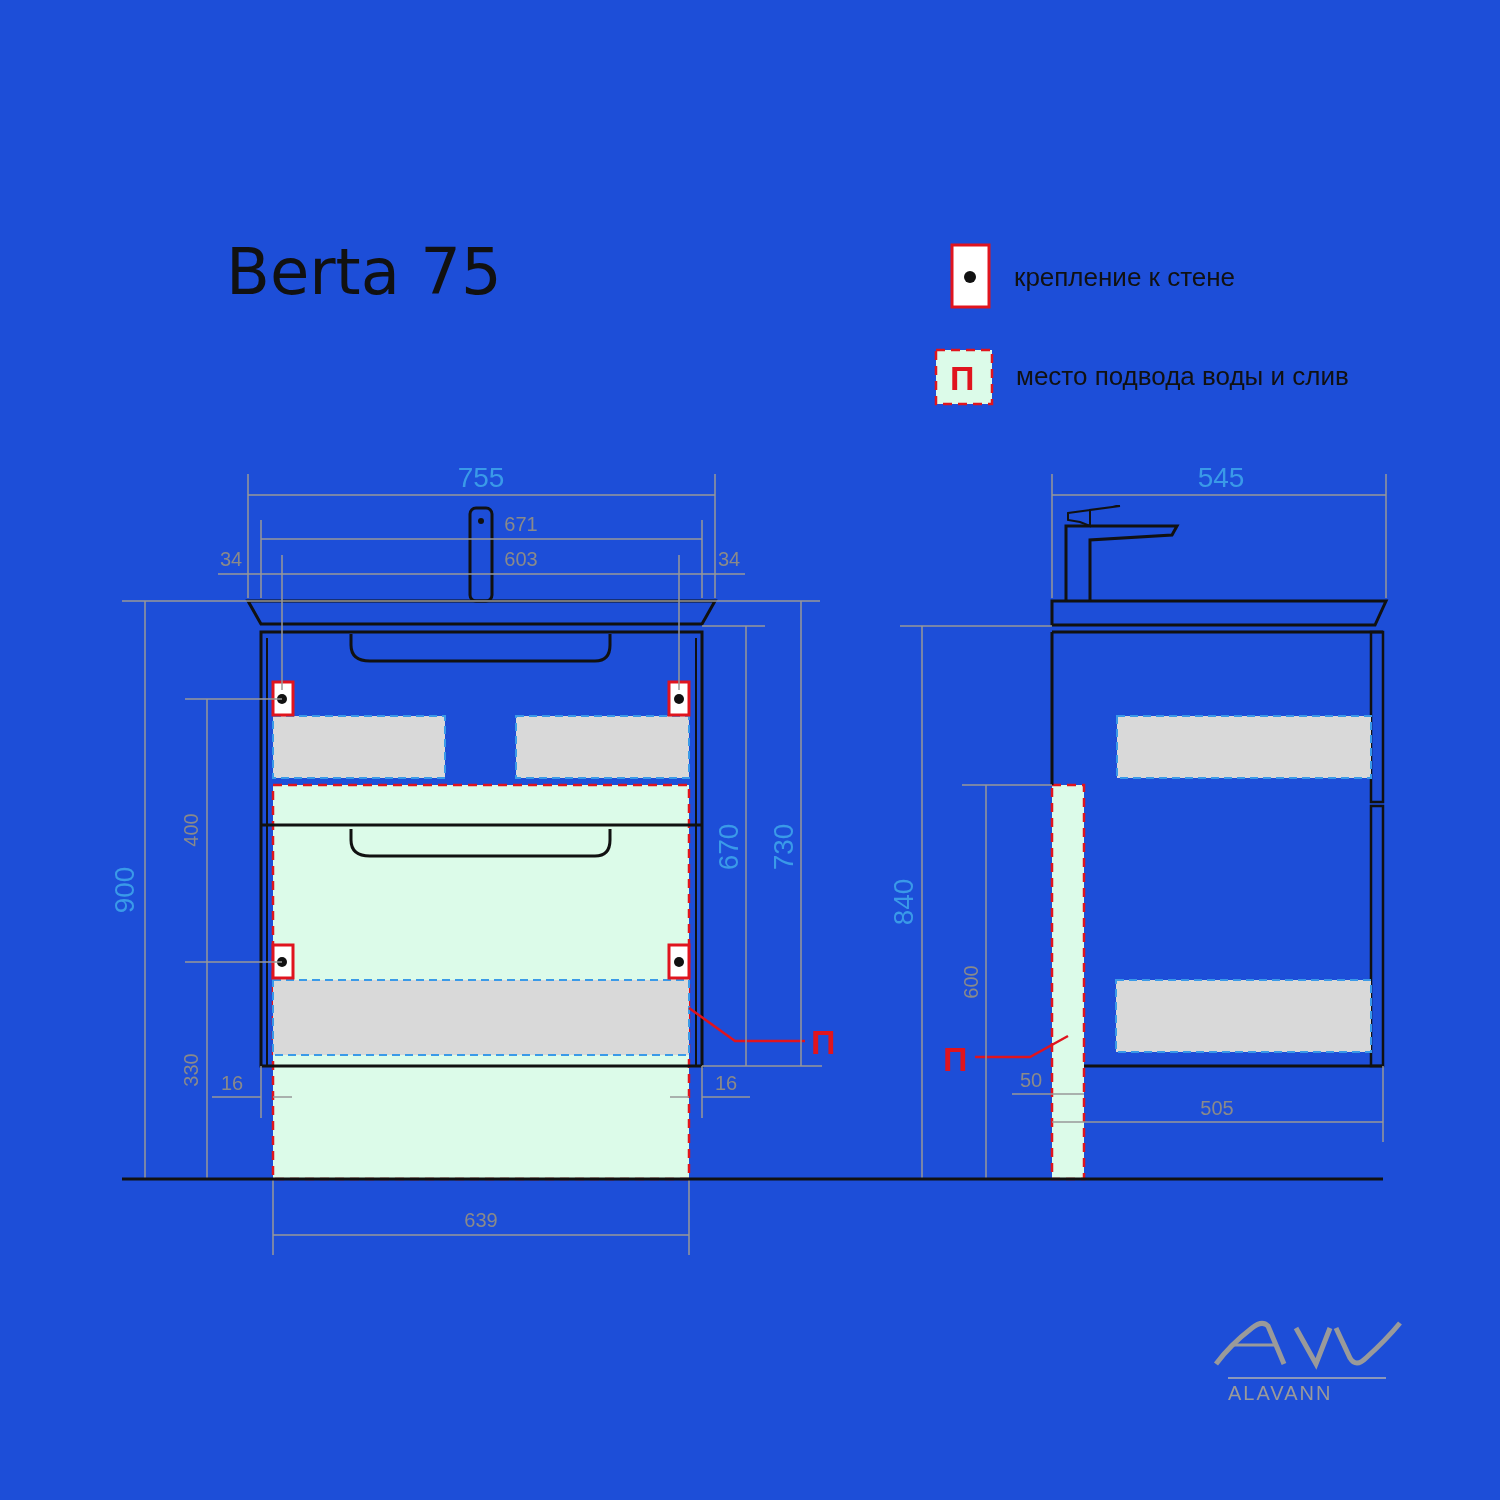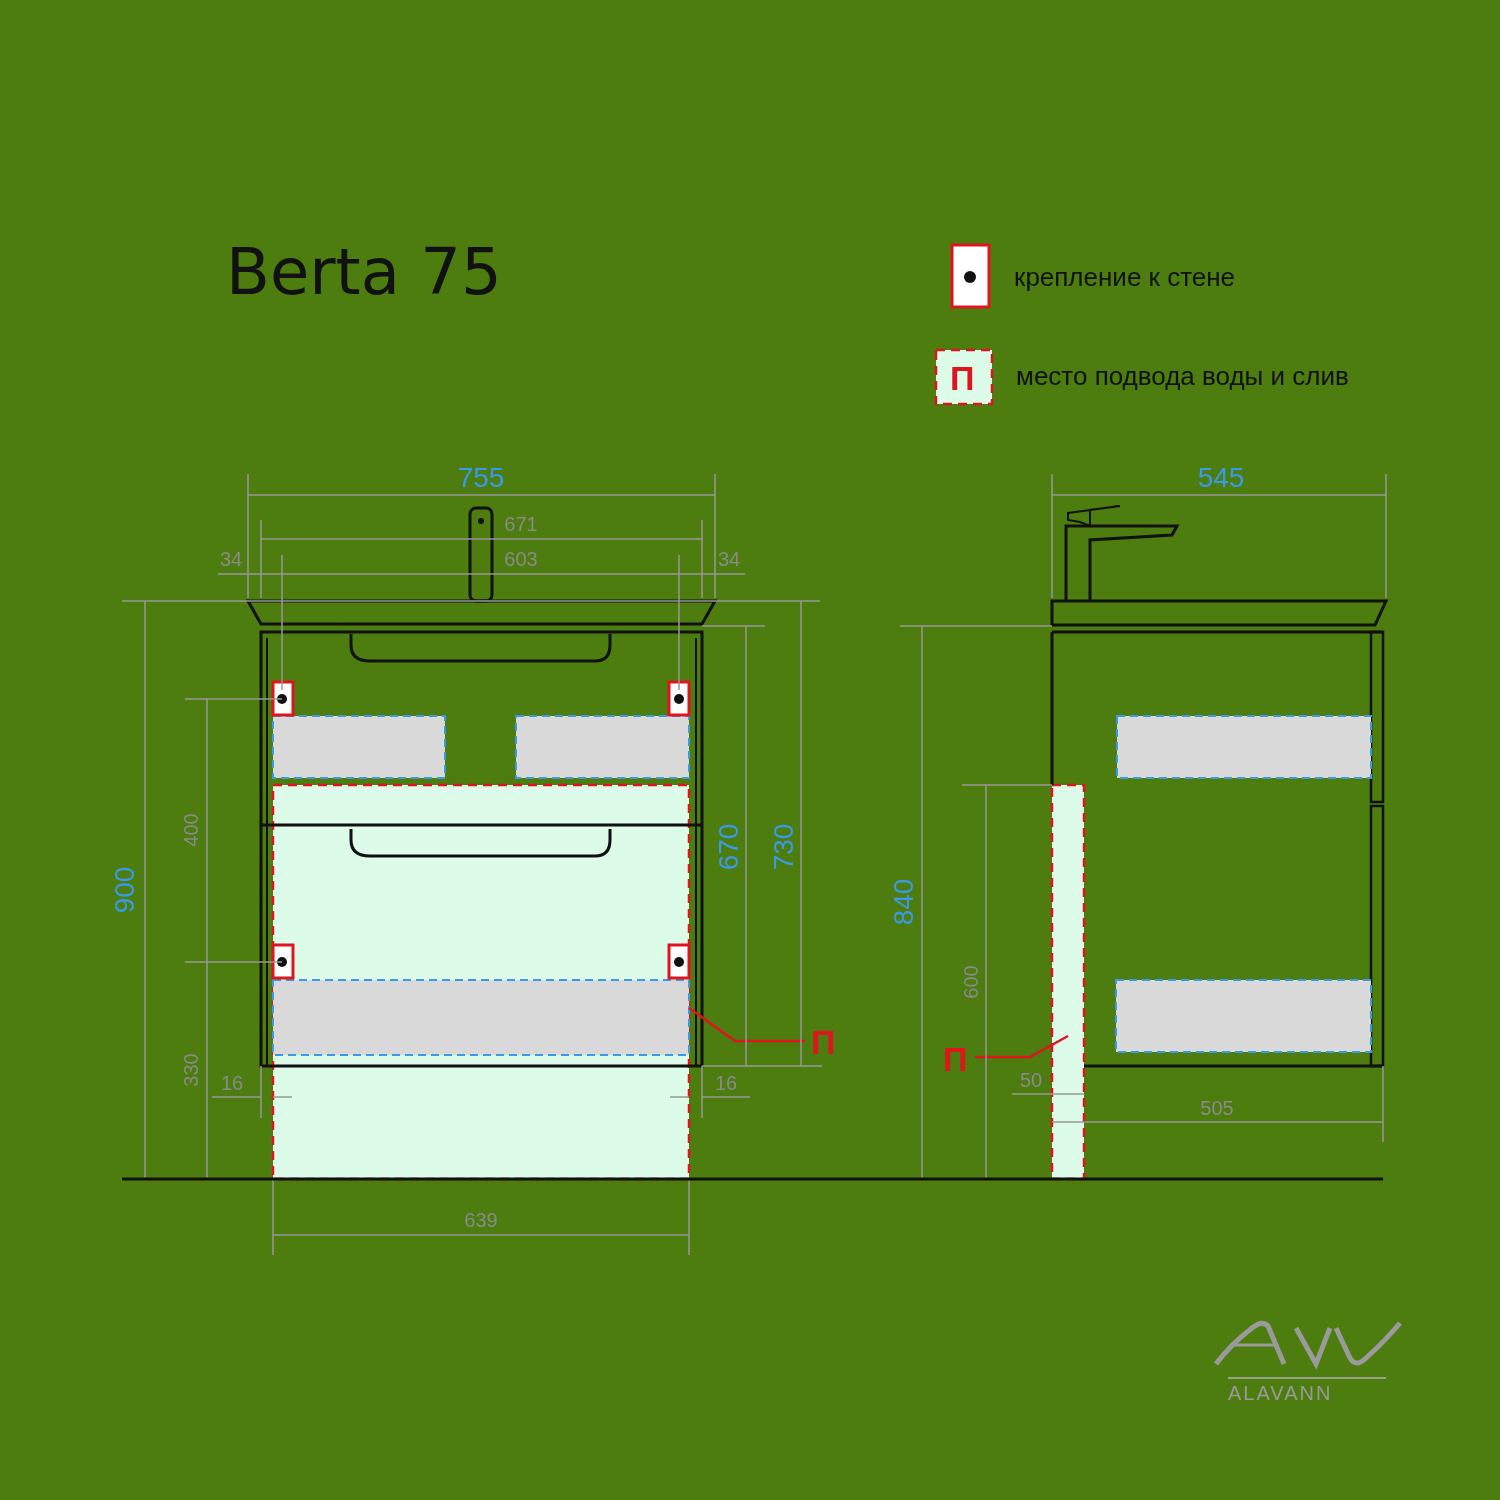--- a/index.html
+++ b/index.html
@@ -1,16 +1,16 @@
 <!DOCTYPE html>
 <html><head>
 <meta charset="utf-8">
 <style>
   html,body{margin:0;padding:0;background:#ffffff;}
-  #canvas{position:relative;width:1500px;height:1500px;background:#4d7c0f;overflow:hidden;}
+  #canvas{position:relative;width:1500px;height:1500px;background:#1d4ed8;overflow:hidden;}
   svg{position:absolute;left:0;top:0;}
   .title{font-family:"DejaVu Sans",sans-serif;font-size:64px;fill:#111;}
   .legend{font-family:"Liberation Sans",sans-serif;font-size:26px;fill:#111;}
   .dim-blue{font-family:"Liberation Sans",sans-serif;font-size:28px;fill:#3a9ae8;}
   .dim-gray{font-family:"Liberation Sans",sans-serif;font-size:20px;fill:#8a8a8a;}
   .pmark{font-family:"Liberation Sans",sans-serif;font-size:34px;fill:#e0141e;font-weight:bold;}
   .logo-text{font-family:"Liberation Sans",sans-serif;font-size:20px;fill:#9a9a9a;letter-spacing:2px;}
   .thick{stroke:#111;stroke-width:3;fill:none;}
   .dimline{stroke:#999;stroke-width:1.5;fill:none;}
   .blue-dash{stroke:#3a9ae8;stroke-width:2;stroke-dasharray:8 5;fill:#d9d9d9;}

